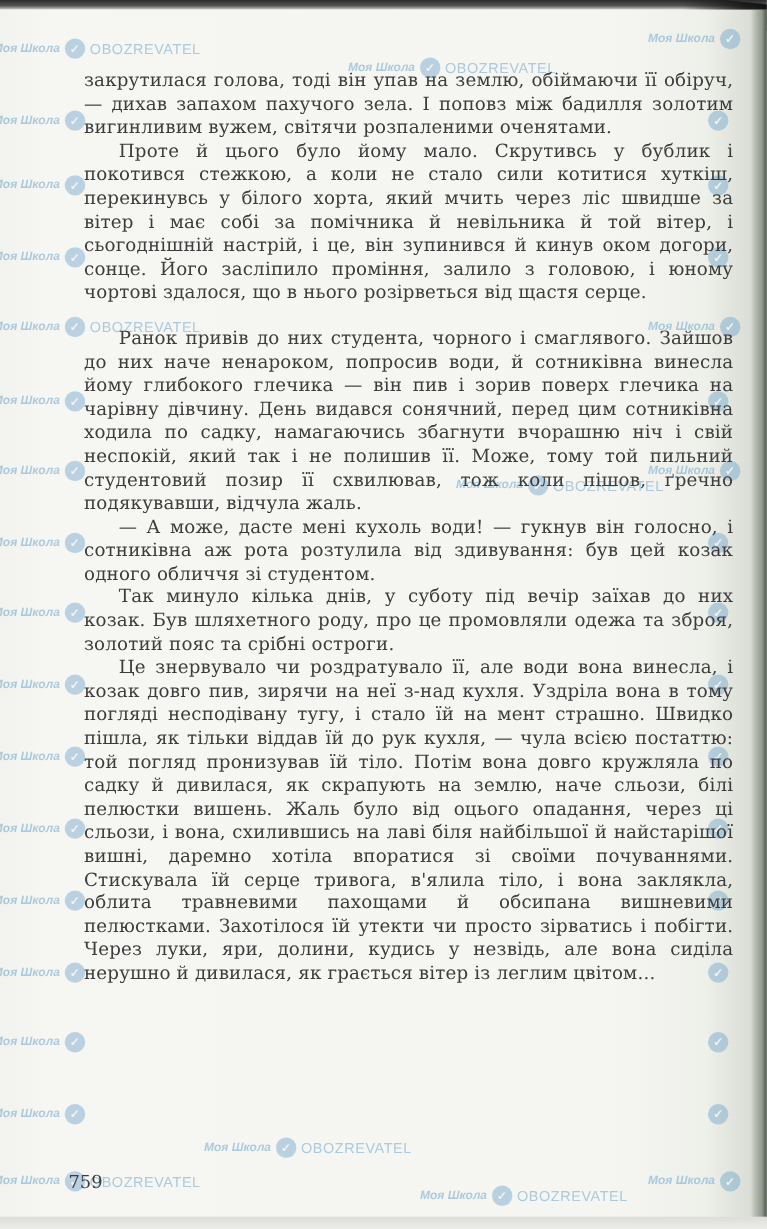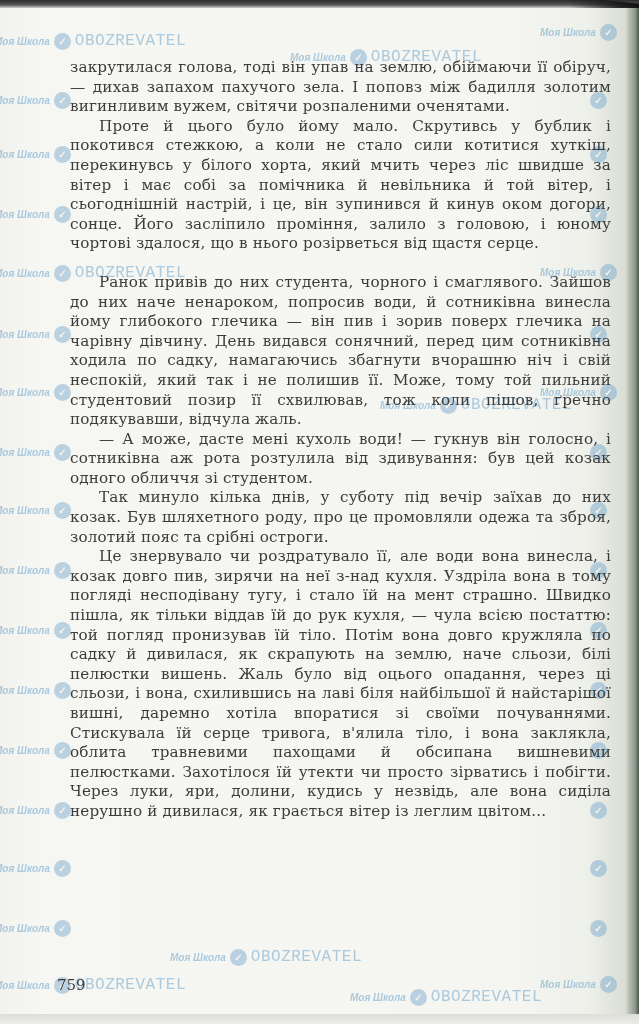--- a/index.html
+++ b/index.html
@@ -54,21 +54,21 @@
     font-family: "Liberation Sans", sans-serif;
     pointer-events: none;
   }
   .wm .brand { font-style: italic; font-weight: bold; font-size: 10px; }
   .wm .logo {
     width: 17px; height: 17px; border-radius: 50%;
     background: rgba(110,165,205,0.45);
     display: inline-flex; align-items: center; justify-content: center;
     color: #f3f3ef; font-size: 10px; font-weight: bold;
   }
-  .wm .oboz { font-size: 16px; letter-spacing: 0.5px; font-family: Liberation Mono, monospace; }
+  .wm .oboz { font-size: 12px; letter-spacing: 0.5px; }
 </style>
 </head>
 <body>
 
 <div class="top-edge"></div>
 
 <div class="page">
 
   <div class="wm" style="left:-6px; top:24px;">
     <span class="brand">Моя Школа</span>

